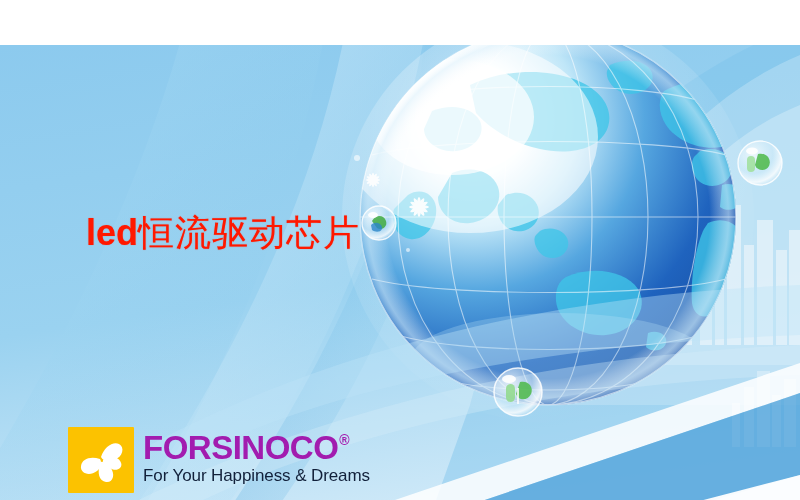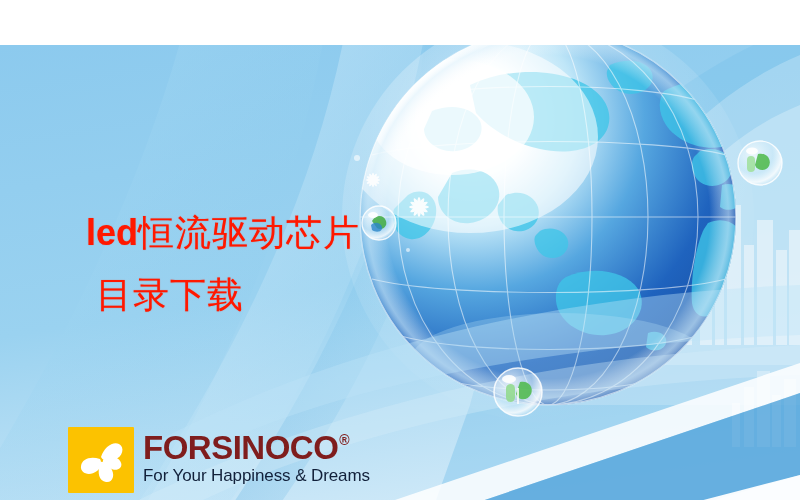--- a/index.html
+++ b/index.html
@@ -50,21 +50,21 @@
     border-radius:1px;
   }
   #logo-wordmark{display:flex;flex-direction:column;padding-top:4px;}
   #logo-name{
     display:flex;align-items:flex-start;
     font-family:"Liberation Sans", sans-serif;
     font-weight:700;
     font-size:33px;
     line-height:34px;
     letter-spacing:-0.5px;
-    color:#7f1d1d;
+    color:#a21caf;
   }
   #logo-reg{
     font-size:14px;line-height:14px;
     margin-left:1px;margin-top:2px;font-weight:700;
   }
   #logo-tagline{
     font-family:"Liberation Sans", sans-serif;
     font-size:17px;
     line-height:20px;
     letter-spacing:-0.1px;
@@ -293,21 +293,20 @@
         <path d="M-2,-9 C6,-11 12,-4 9,3 C6,9 -3,8 -5,2 Z" fill="#4CB848" opacity="0.85"></path>
         <rect x="-13" y="-7" width="8" height="16" rx="4" fill="#9FDF9A" opacity="0.85"></rect>
         <ellipse cx="-8" cy="-12" rx="6" ry="3.5" fill="#FFFFFF" opacity="0.9"></ellipse>
       </g>
     </g>
   </svg>
 
   <div class="headline" id="headline-1">
     <span class="latin">led</span><span>恒流驱动芯片</span>
   </div>
-  <div class="headline" id="headline-2">目录下载</div>
 
   <div id="logo">
     <div id="logo-mark">
       <svg viewBox="0 0 66 66" width="66" height="66">
         <g fill="#FFFFFF">
           <path d="M33,30 C36,20 45,14 51,17 C57,20 55,30 46,33 C40,35 35,34 33,30 Z"></path>
           <path d="M32,32 C22,29 14,32 13,39 C12,46 21,50 29,44 C33,41 34,35 32,32 Z"></path>
           <path d="M35,35 C40,42 48,45 52,41 C56,37 51,29 43,30 C38,31 34,32 35,35 Z"></path>
           <path d="M32,36 C29,46 31,54 38,55 C45,56 48,47 42,40 C39,36 34,33 32,36 Z"></path>
         </g>

